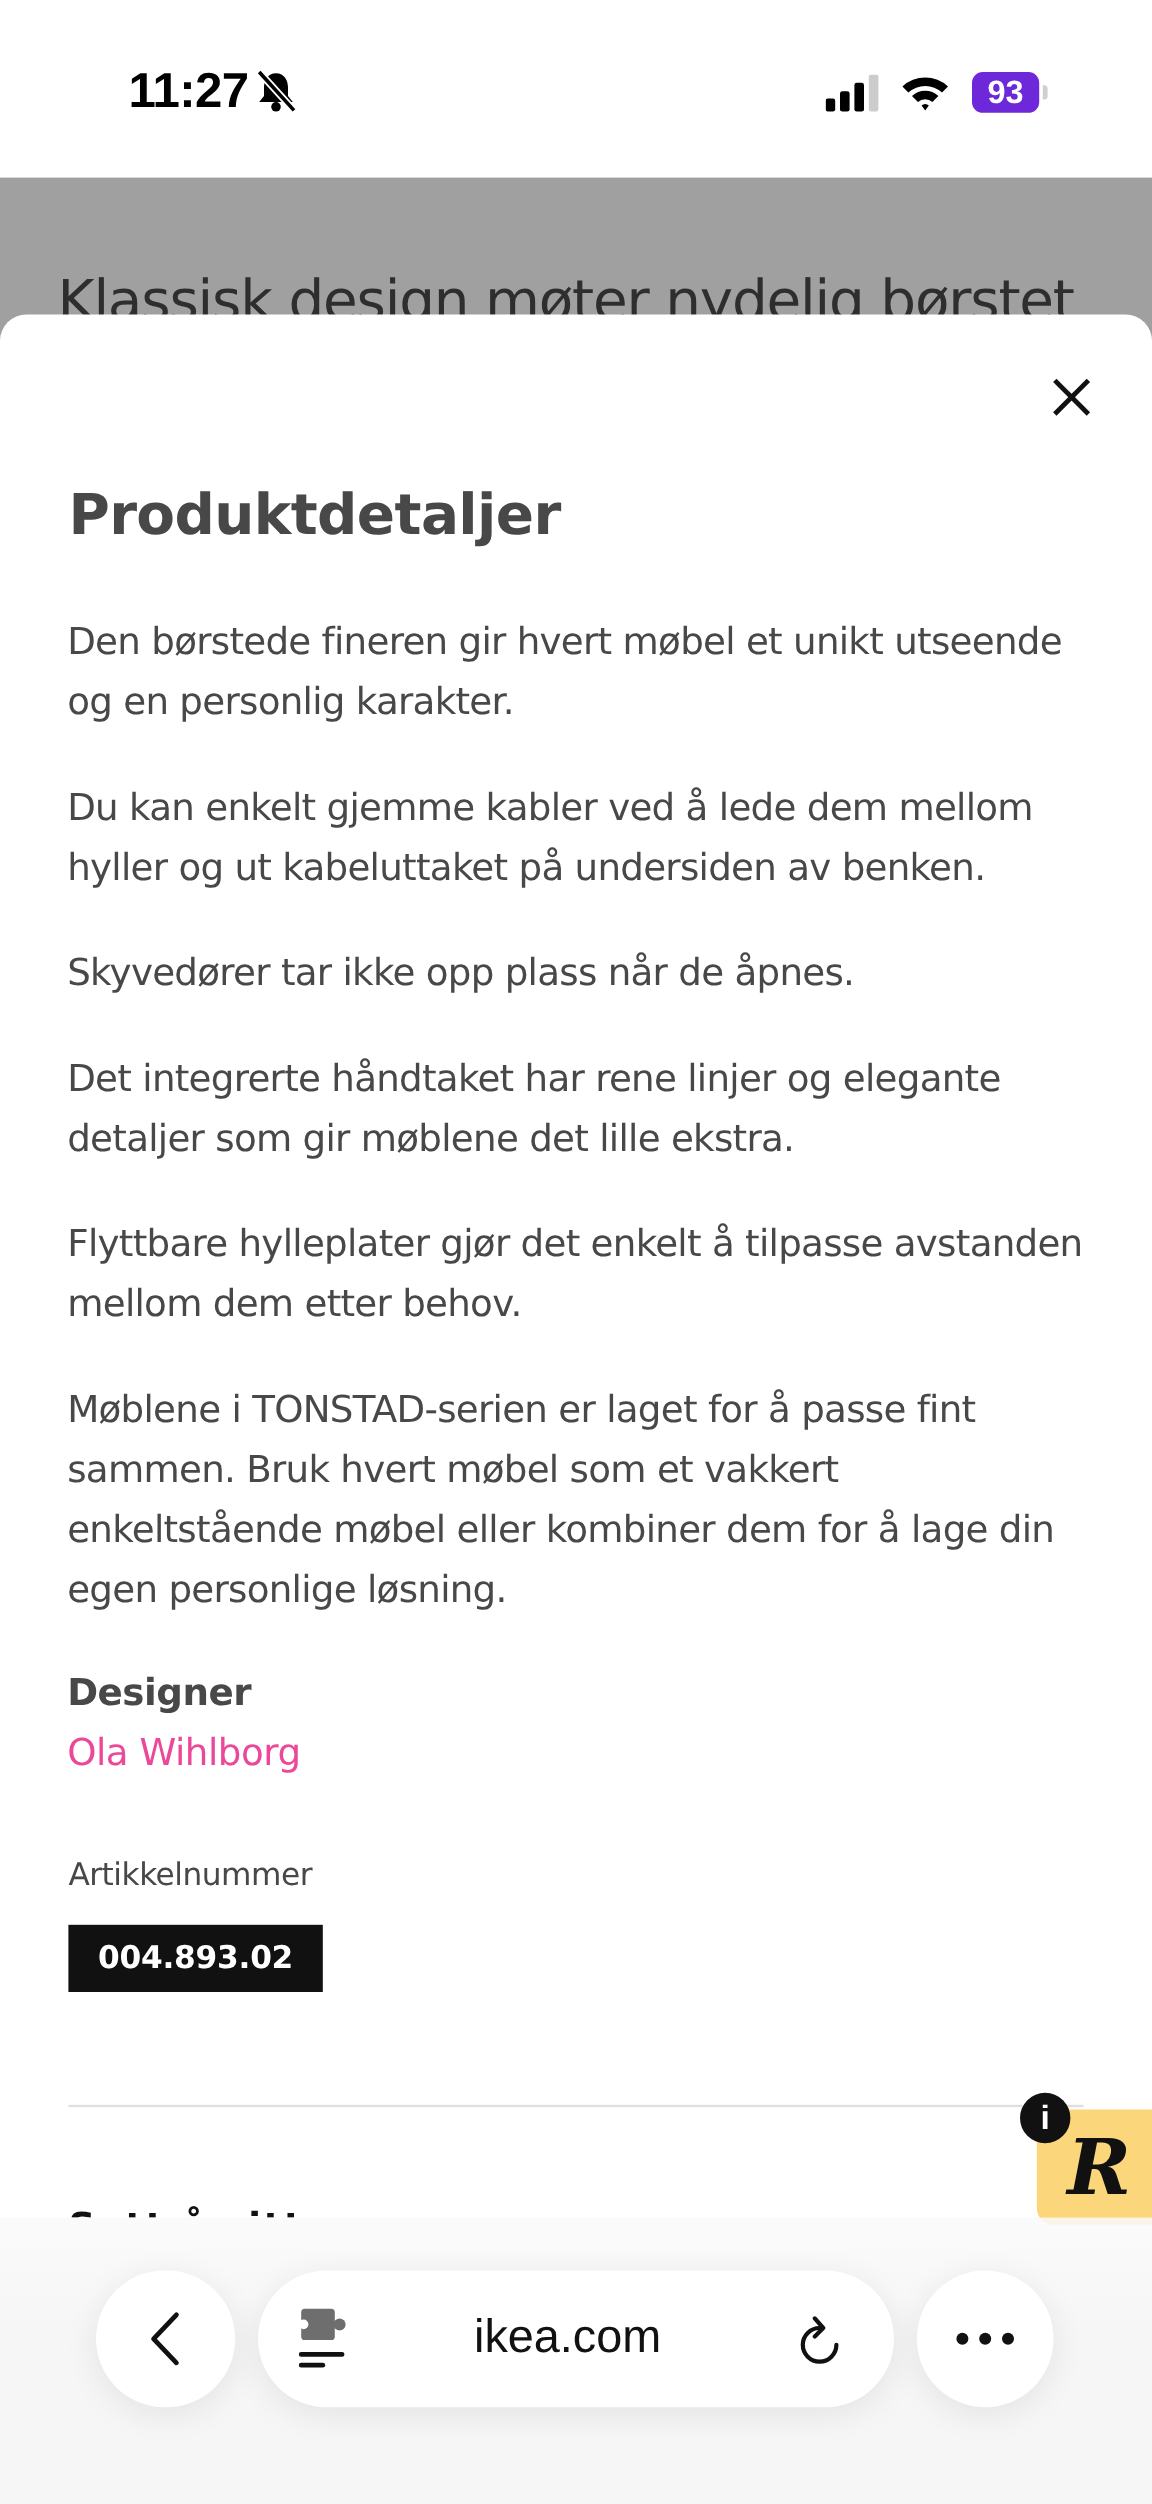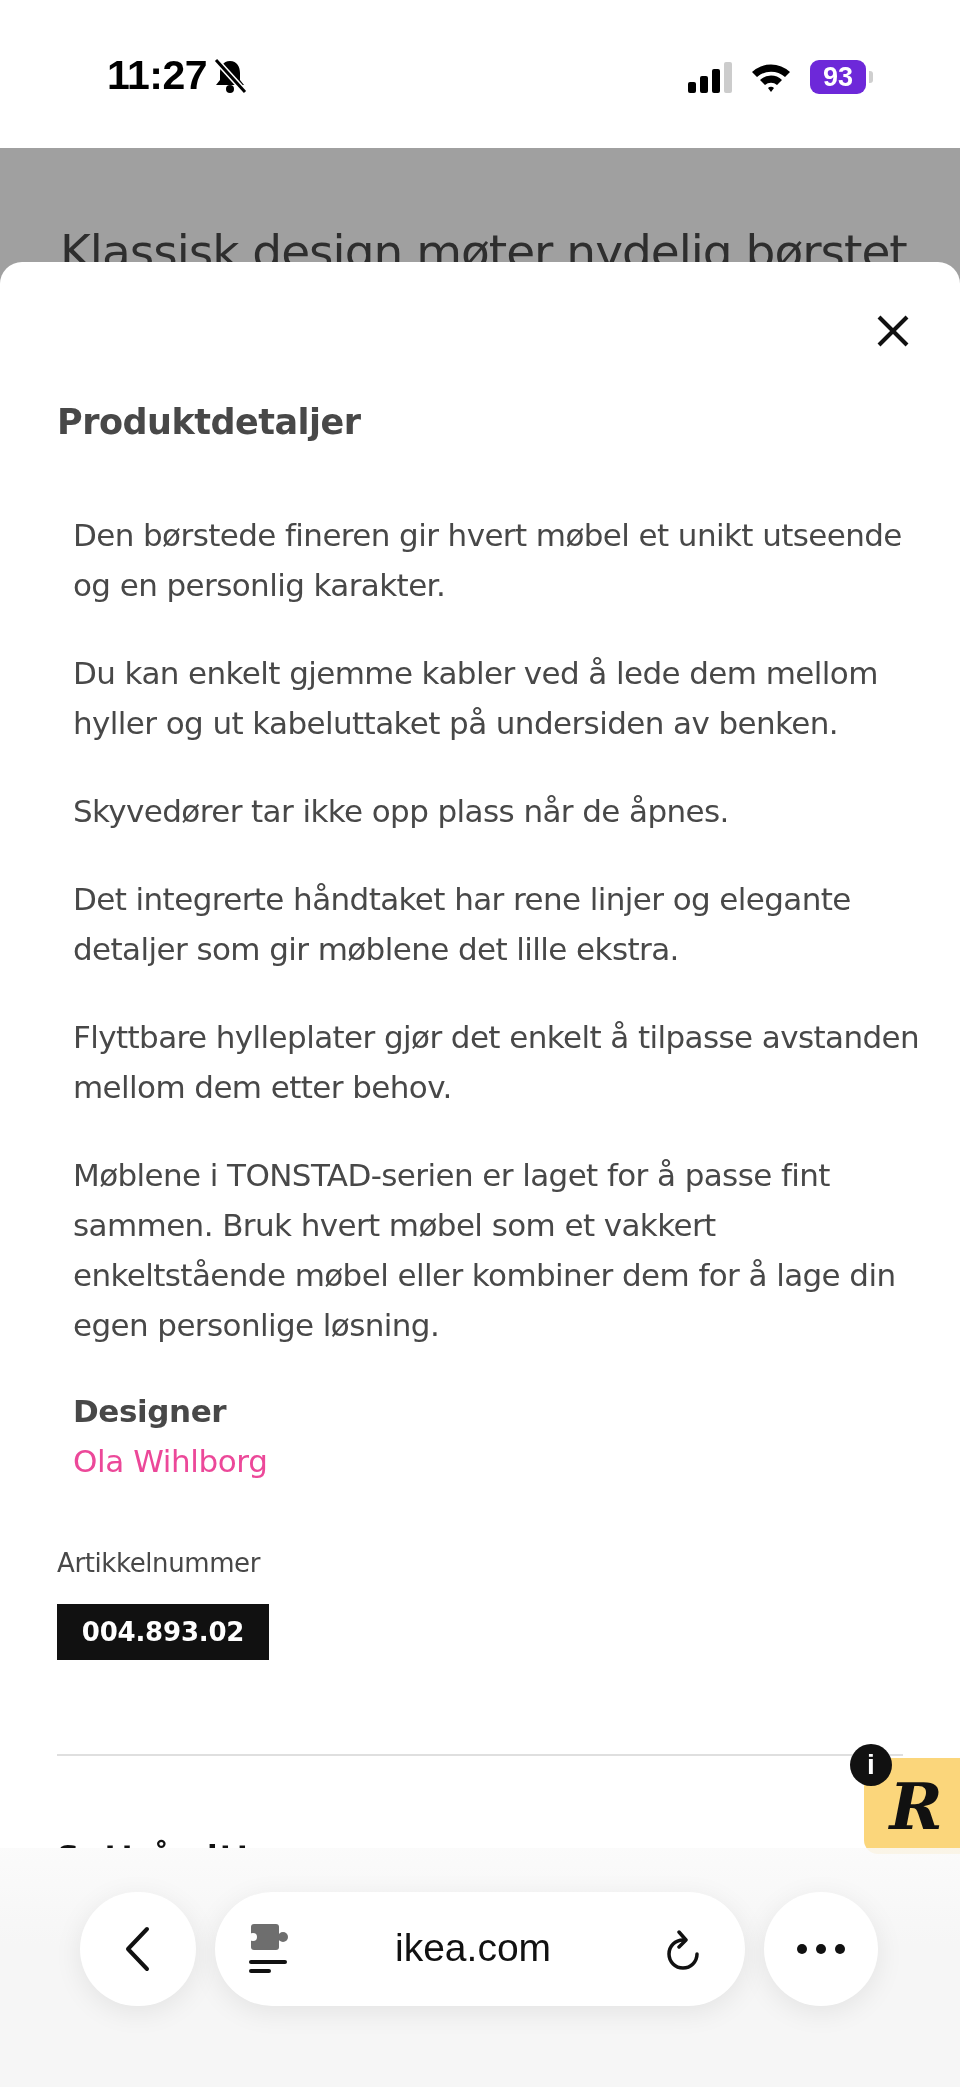--- a/index.html
+++ b/index.html
@@ -8,26 +8,26 @@
 
     .status-bar { position: absolute; left: 0; top: 0; width: 960px; height: 148px; background: #ffffff; }
     .status-time { position: absolute; left: 107px; top: 52px; font-family: "Liberation Sans", sans-serif; font-weight: bold; font-size: 41px; color: #000; letter-spacing: -0.5px; }
     .bell-icon { position: absolute; left: 213px; top: 58px; width: 34px; height: 36px; }
     .signal-icon { position: absolute; left: 688px; top: 62px; width: 46px; height: 32px; }
     .wifi-icon { position: absolute; left: 750px; top: 60px; width: 42px; height: 34px; }
     .battery { position: absolute; left: 810px; top: 60px; width: 56px; height: 34px; background: #6d28d9; border-radius: 9px; color: #fff; font-family: "Liberation Sans", sans-serif; font-weight: bold; font-size: 27px; text-align: center; line-height: 34px; }
     .battery-cap { position: absolute; left: 869px; top: 71px; width: 4px; height: 12px; background: #cfcfcf; border-radius: 0 3px 3px 0; }
 
     .backdrop { position: absolute; left: 0; top: 148px; width: 960px; height: 140px; background: #a0a0a0; overflow: hidden; }
-    .backdrop-text { position: absolute; left: 48px; top: 76px; font-size: 47px; color: #2e2e2e; white-space: nowrap; font-family: "DejaVu Sans", sans-serif; letter-spacing: -1px; margin-left: 12px; }
+    .backdrop-text { position: absolute; left: 48px; top: 76px; font-size: 47px; color: #2e2e2e; white-space: nowrap; font-family: "DejaVu Sans", sans-serif; letter-spacing: -1px; }
 
     .sheet { position: absolute; left: 0; top: 262px; width: 960px; height: 1825px; background: #ffffff; border-radius: 22px 22px 0 0; overflow: hidden; }
     .close-btn { position: absolute; left: 868px; top: 44px; width: 50px; height: 50px; display: flex; align-items: center; justify-content: center; }
-    .title { position: absolute; left: 57px; top: 140px; font-size: 35px; font-weight: bold; color: #484848; letter-spacing: -0.5px; }
-    .content { position: absolute; left: 73px; top: 248px; width: 860px; }
+    .title { position: absolute; left: 57px; top: 140px; font-size: 47px; font-weight: bold; color: #484848; letter-spacing: -0.5px; }
+    .content { position: absolute; left: 56px; top: 248px; width: 860px; }
     .para { font-size: 31px; line-height: 50px; color: #484848; margin-bottom: 38px; letter-spacing: -0.6px; }
     .designer-label { font-size: 31px; font-weight: bold; line-height: 50px; color: #484848; letter-spacing: -0.4px; margin-top: -2px; }
     .designer-name { font-size: 31px; line-height: 50px; color: #ec4899; letter-spacing: -0.4px; }
     .article-label { position: absolute; left: 57px; top: 1286px; font-size: 26px; color: #484848; letter-spacing: -0.4px; }
     .article-badge { position: absolute; left: 57px; top: 1342px; width: 212px; height: 56px; background: #111111; color: #fff; font-weight: bold; font-size: 26px; line-height: 56px; text-align: center; letter-spacing: -0.2px; }
     .divider { position: absolute; left: 57px; top: 1492px; width: 846px; height: 2px; background: #dfdfdf; }
     .next-heading { position: absolute; left: 57px; top: 1572px; font-size: 31px; font-weight: bold; color: #111; height: 14px; overflow: hidden; line-height: 44px; letter-spacing: 2px; }
 
     .fade { position: absolute; left: 0; top: 1848px; width: 960px; height: 239px; background: linear-gradient(to bottom, rgba(250,250,250,0.85), #f6f6f6 40%, #f6f6f6); }
     .toolbar-btn { position: absolute; background: #ffffff; box-shadow: 0 6px 28px rgba(0,0,0,0.08); display: flex; align-items: center; justify-content: center; }

